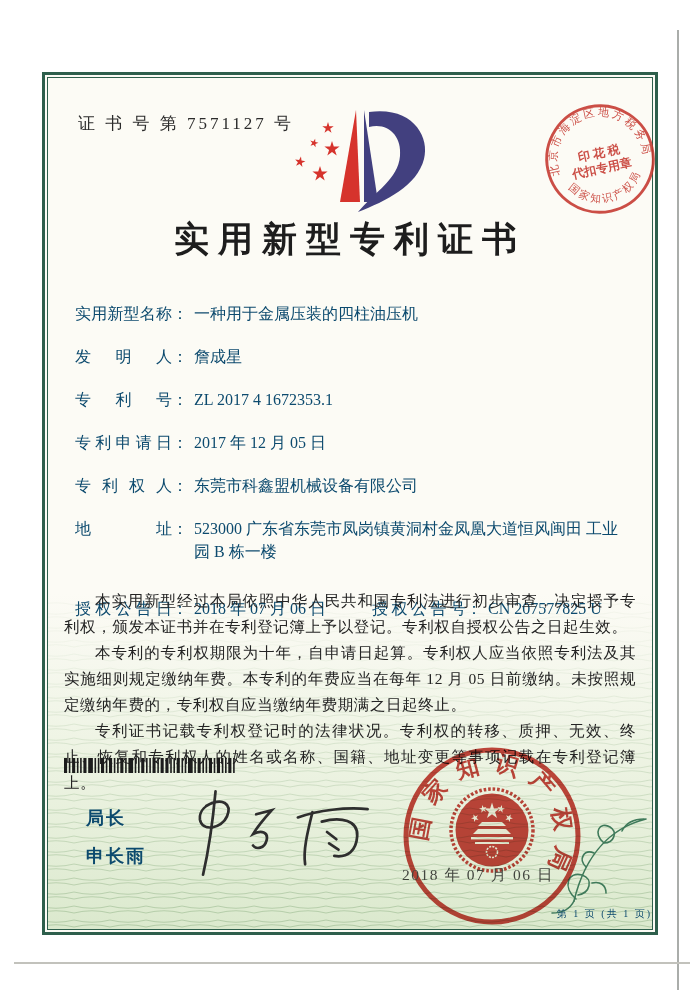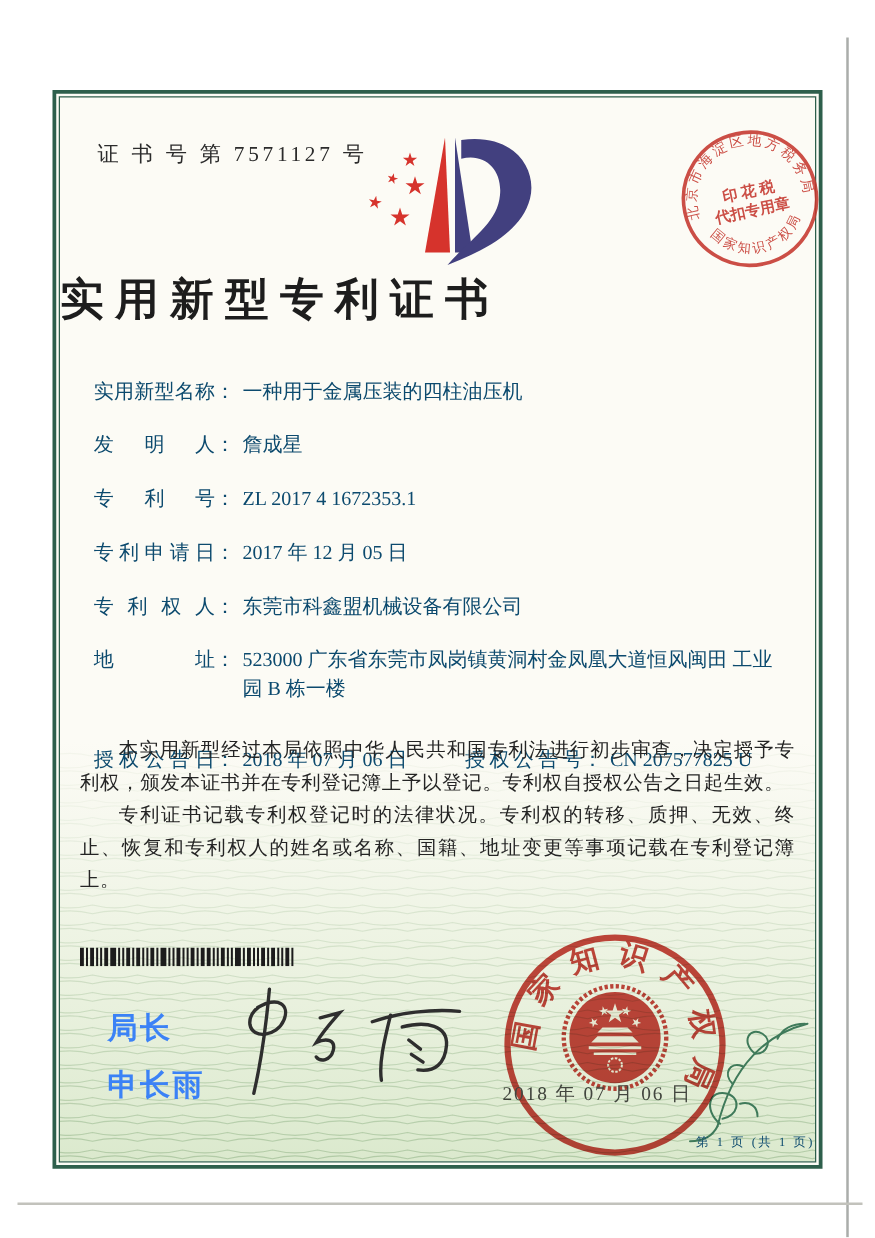--- a/index.html
+++ b/index.html
@@ -8,37 +8,37 @@
   
   .edge-right{position:absolute;left:677px;top:30px;width:2px;height:960px;background:#9b9f9b;opacity:.85;}
   .edge-bottom{position:absolute;left:14px;top:962px;width:676px;height:2px;background:#c2c2bc;}
   
   .cert{position:absolute;left:42px;top:72px;width:610px;height:857px;border:3px solid #2e5f4c;background:#fcfbf5;}
   .cert-frame{position:absolute;inset:2px;border:1px solid #2e5f4c;}
   .cert-inner{position:absolute;inset:3px;overflow:visible;}
   .guilloche{position:absolute;left:0;bottom:0;width:100%;height:336px;z-index:0;}
   .cert-no{position:absolute;left:30px;top:34px;font-size:17px;letter-spacing:3px;color:#2b2b2b;z-index:2;}
   .logo{position:absolute;left:222px;top:24px;width:166px;height:112px;z-index:2;}
-  .title{position:absolute;left:0;top:138px;width:100%;font-size:35px;font-weight:bold;
+  .title{position:absolute;left:0;top:138px;width:100%;text-align:center;font-size:35px;font-weight:bold;
          letter-spacing:9px;color:#1d1d1d;z-index:2;}
   .stamp{position:absolute;left:492px;top:21px;width:120px;height:120px;z-index:2;opacity:.88;}
   .fields{position:absolute;left:27px;top:224px;right:26px;z-index:2;font-size:16px;line-height:23px;color:#0c4a6e;}
   .frow{display:flex;margin-bottom:20px;}
   .frow.tight{margin-bottom:0;}
   .flabel{display:inline-block;width:97px;text-align:justify;text-align-last:justify;flex:none;}
   .fcolon{flex:none;margin-right:6px;}
   .fvalue{flex:1;max-width:445px;}
   .frow .second{margin-left:46px;display:flex;justify-content:flex-end;}
   .frow .second .flabel{width:94px;}
   .paras{position:absolute;left:16px;top:510px;right:16px;z-index:2;font-size:15.5px;line-height:26px;
          text-align:justify;letter-spacing:.6px;color:#242424;}
   .paras p{margin:0;text-indent:2em;}
   .barcode{position:absolute;left:16px;top:680px;width:175px;height:15px;z-index:2;}
   .signer{position:absolute;left:38px;top:728px;z-index:2;font-family:"Liberation Sans","DejaVu Sans",sans-serif;
-          font-weight:bold;font-size:24px;color:#3b82f6;}
+          font-weight:bold;font-size:18px;color:#0c4a6e;}
   .signer div{margin-bottom:14px;letter-spacing:2px;}
   .signature{position:absolute;left:104px;top:694px;width:250px;height:120px;z-index:2;}
   .bigseal{position:absolute;left:348px;top:662px;width:192px;height:192px;z-index:3;mix-blend-mode:multiply;opacity:.92;}
   .flourish{position:absolute;right:0px;bottom:2px;width:118px;height:118px;z-index:1;}
   .footer{position:absolute;left:0;bottom:8px;width:100%;text-align:right;font-size:10px;
           letter-spacing:2px;color:#0c4a6e;z-index:2;}
 </style>
 </head>
 <body>
 
@@ -181,20 +181,21 @@
           <span class="second">
             <span class="flabel">授权公告号</span>
               <span class="fcolon">：</span>
             <span>CN 207577825 U</span>
           </span>
         </div>
       </div>
 
       <div class="paras">
         <p>本实用新型经过本局依照中华人民共和国专利法进行初步审查，决定授予专利权，颁发本证书并在专利登记簿上予以登记。专利权自授权公告之日起生效。</p>
+        <p>本专利的专利权期限为十年，自申请日起算。专利权人应当依照专利法及其实施细则规定缴纳年费。本专利的年费应当在每年 12 月 05 日前缴纳。未按照规定缴纳年费的，专利权自应当缴纳年费期满之日起终止。</p>
         <p>专利证书记载专利权登记时的法律状况。专利权的转移、质押、无效、终止、恢复和专利权人的姓名或名称、国籍、地址变更等事项记载在专利登记簿上。</p>
       </div>
 
       <svg class="barcode" viewBox="0 0 175 15">
         <g id="barcode-bars" fill="#1c1c1c">
             <rect x="0.0" y="0" width="3.1" height="15"></rect>
             <rect x="4.8" y="0" width="1.6" height="15"></rect>
             <rect x="8.1" y="0" width="3.1" height="15"></rect>
             <rect x="12.9" y="0" width="1.6" height="15"></rect>
             <rect x="16.1" y="0" width="1.6" height="15"></rect>

